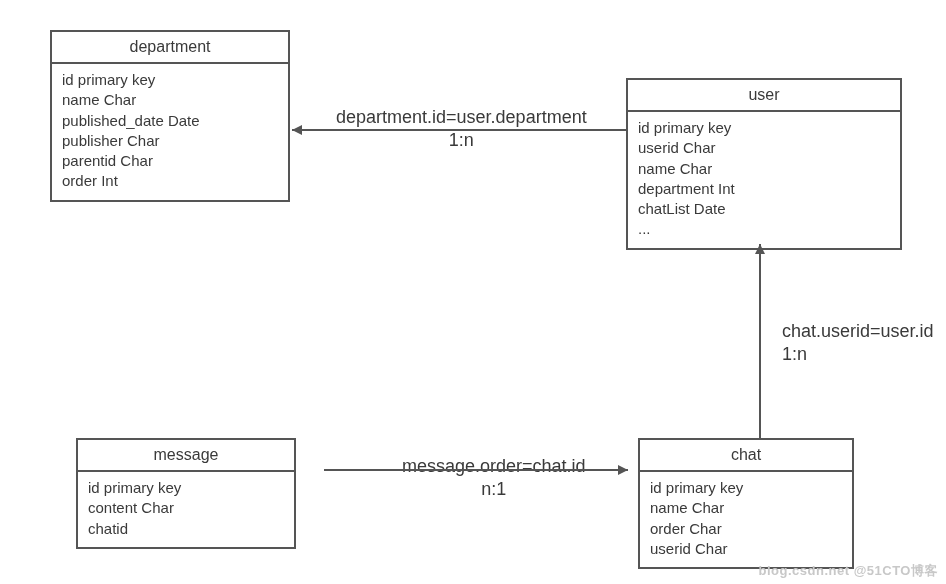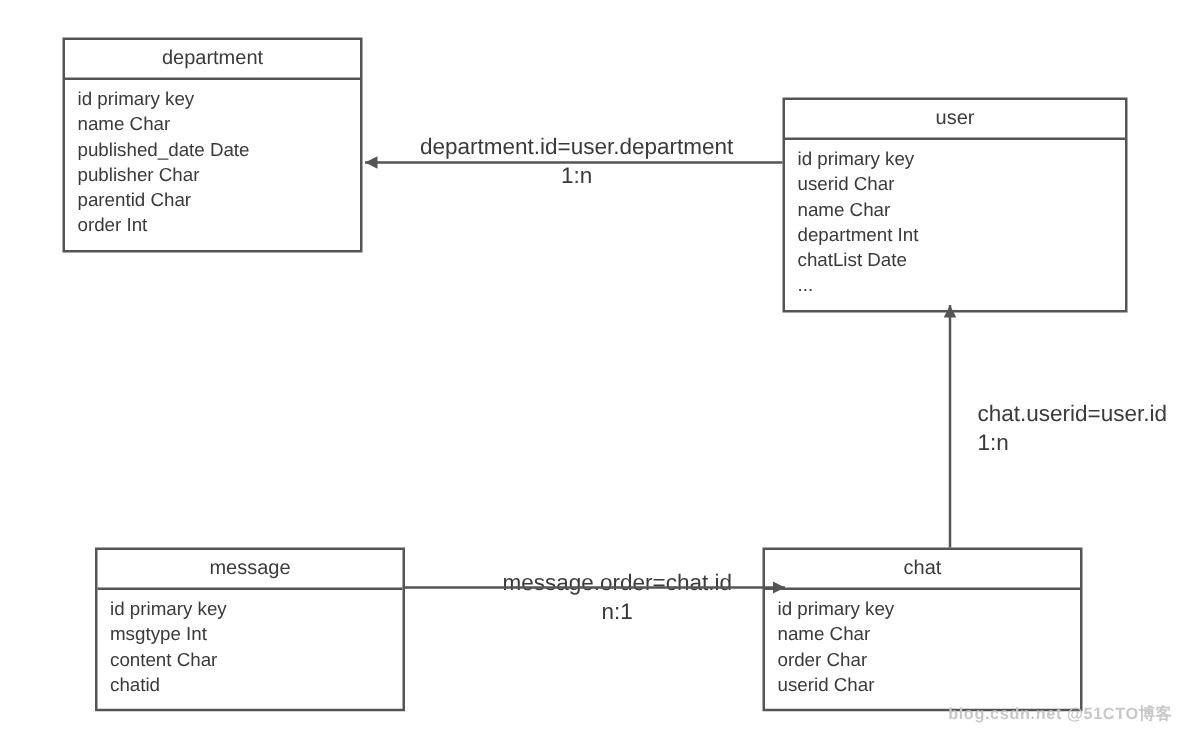--- a/index.html
+++ b/index.html
@@ -76,31 +76,30 @@
   <div class="entity-body">
     <div>id primary key</div>
     <div>userid Char</div>
     <div>name Char</div>
     <div>department Int</div>
     <div>chatList Date</div>
     <div>...</div>
   </div>
 </div>
 
-<div class="entity" style="left:76px; top:438px; width:248px;">
+<div class="entity" style="left:76px; top:438px; width:220px;">
   <div class="entity-title">message</div>
   <div class="entity-body">
     <div>id primary key</div>
-    <div>msgtype Int</div>
     <div>content Char</div>
     <div>chatid</div>
   </div>
 </div>
 
-<div class="entity" style="left:610px; top:438px; width:256px;">
+<div class="entity" style="left:638px; top:438px; width:216px;">
   <div class="entity-title">chat</div>
   <div class="entity-body">
     <div>id primary key</div>
     <div>name Char</div>
     <div>order Char</div>
     <div>userid Char</div>
   </div>
 </div>
 
 <div class="rel-label" style="left:336px; top:106px;">

